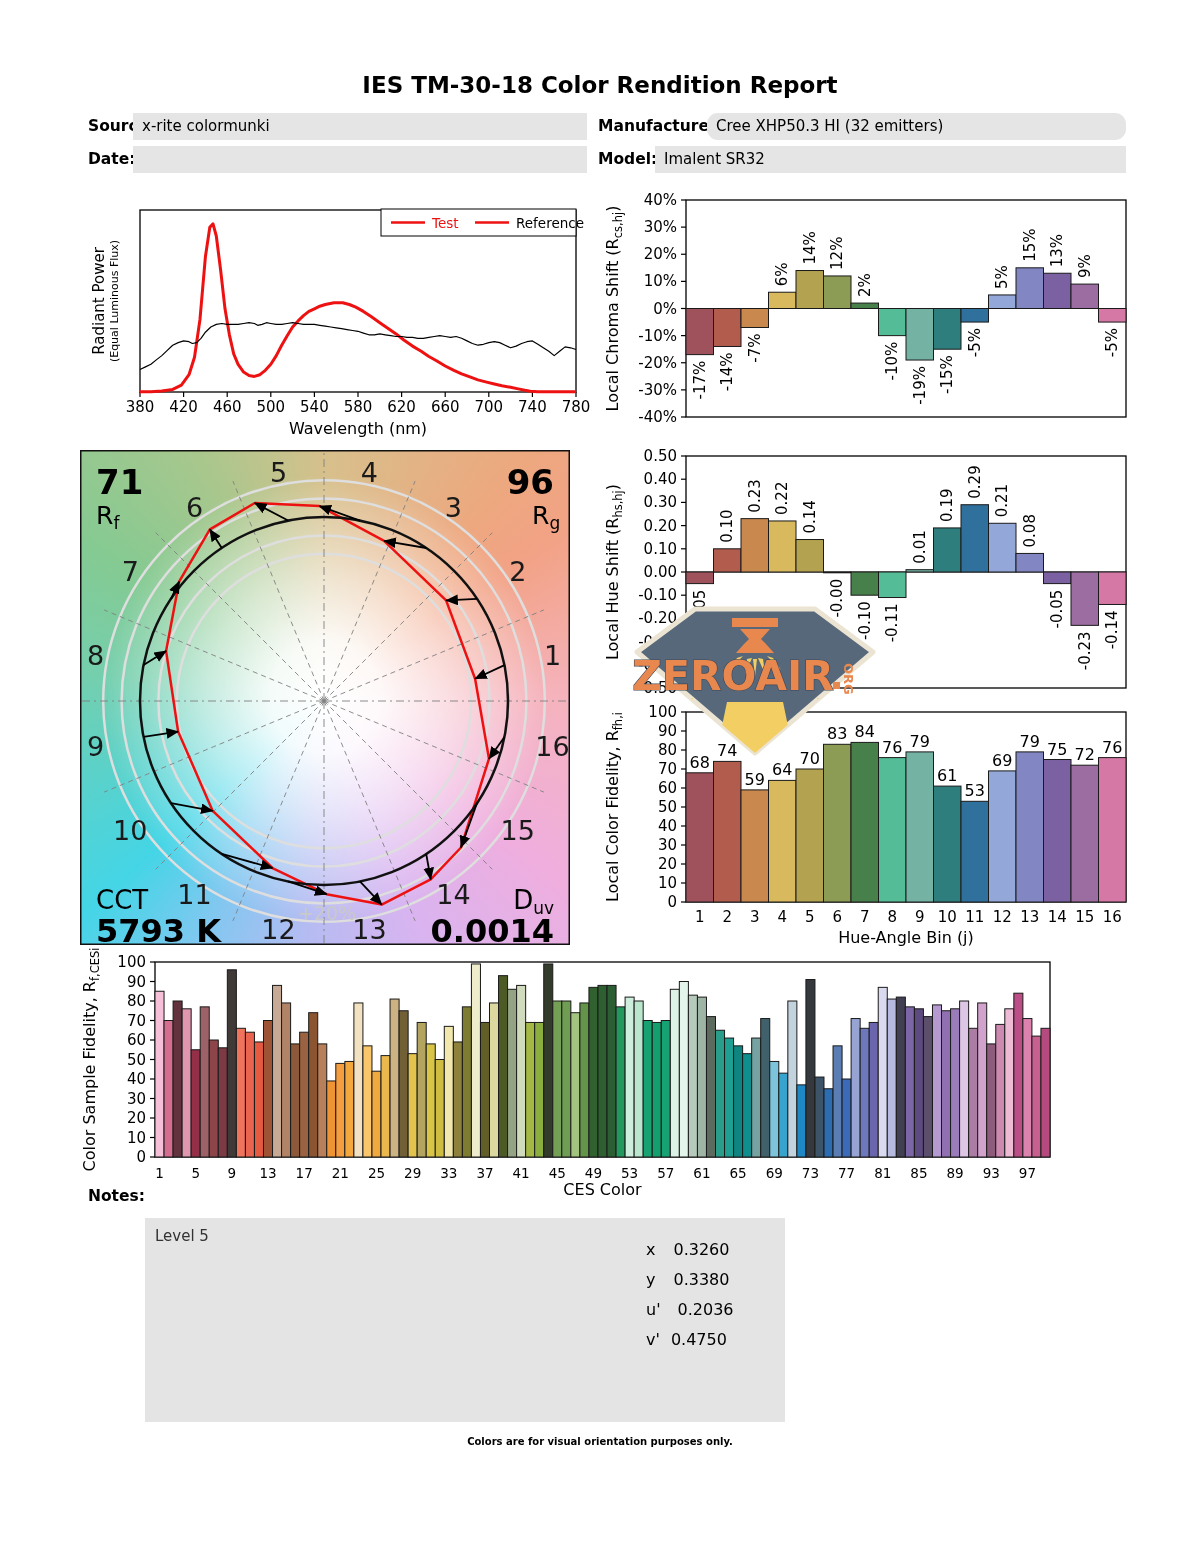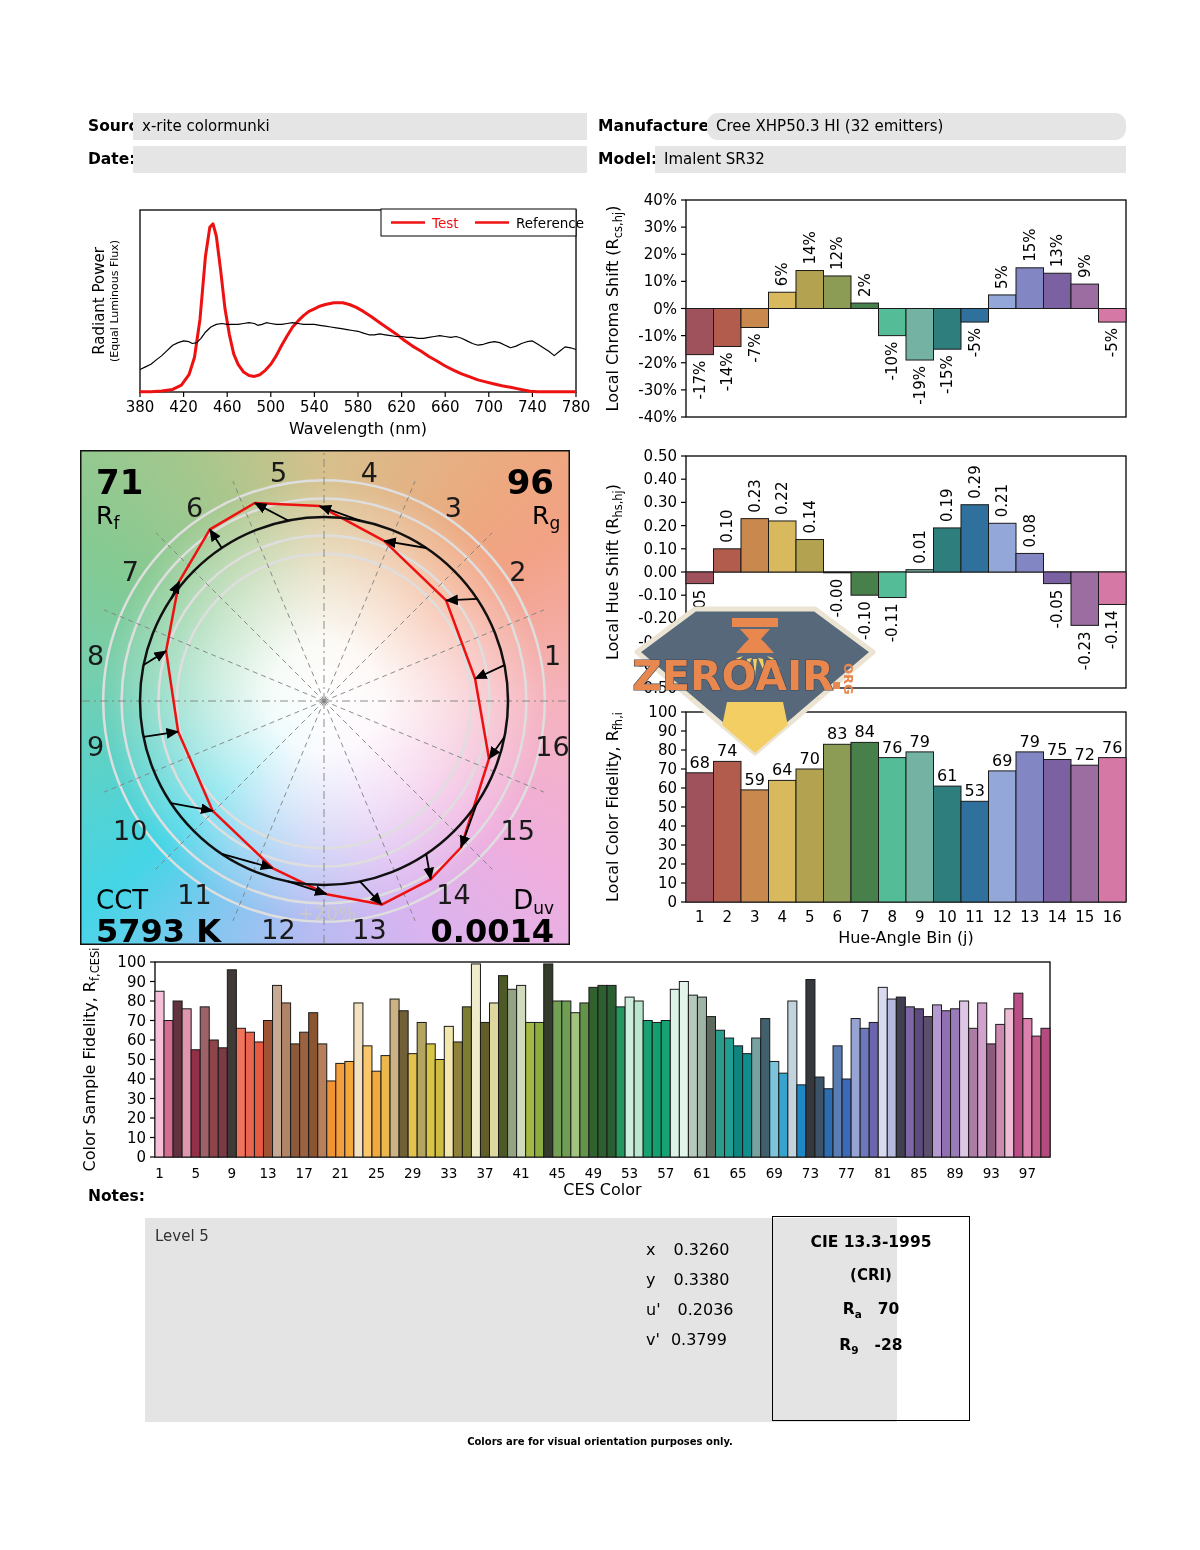--- a/index.html
+++ b/index.html
@@ -23,20 +23,21 @@
   .cie-row .val{margin-left:16px;}
   .footer{left:0;width:1200px;text-align:center;font-size:10px;font-weight:700;}
   #watermark{z-index:30;}
   svg text{font-family:"DejaVu Sans",sans-serif;}
 </style>
 </head>
 <body>
 
 <div class="page">
 
+  <div class="abs title">IES TM-30-18 Color Rendition Report</div>
 
   <div class="abs fld-label" style="left:88px;top:117px;">Source:</div>
   <div class="abs fld-box" style="left:133px;top:113px;width:445px;height:27px;">x-rite colormunki</div>
 
   <div class="abs fld-label" style="left:598px;top:117px;">Manufacturer:</div>
   <div class="abs fld-box" style="left:707px;top:113px;width:410px;height:27px;border-radius:11px;">Cree XHP50.3 HI (32 emitters)</div>
 
   <div class="abs fld-label" style="left:88px;top:150px;">Date:</div>
   <div class="abs fld-box" style="left:133px;top:146px;width:445px;height:27px;"></div>
 
@@ -516,37 +517,31 @@
       <polygon points="120,53 124,53 122,70" fill="#f3cf63"></polygon>
       <polygon points="125,52 130,53 132,68" fill="#f3cf63"></polygon>
       <polygon points="134,50 140,52 148,64" fill="#f3cf63"></polygon>
     </g>
     <text x="100" y="84" font-size="41" font-weight="800" fill="#e8874e" stroke="#3d4859" stroke-width="1.2" paint-order="stroke" text-anchor="middle">ZEROAIR</text>
     <rect x="200" y="76" width="7" height="7" fill="#e8874e"></rect>
     <text transform="translate(211,57) rotate(90)" font-size="13" font-weight="800" fill="#e8874e">ORG</text>
   </svg>
 
   <div class="abs fld-label" style="left:88px;top:1187px;">Notes:</div>
-  <div class="abs notes-box" style="left:145px;top:1218px;width:752px;height:204px;">Level 5</div>
+  <div class="abs notes-box" style="left:145px;top:1218px;width:640px;height:204px;">Level 5</div>
 
   <div class="abs chroma-row" style="left:646px;top:1240px;">
     <span>x</span><span class="val">0.3260</span>
   </div>
   <div class="abs chroma-row" style="left:646px;top:1270px;">
     <span>y</span><span class="val">0.3380</span>
   </div>
   <div class="abs chroma-row" style="left:646px;top:1300px;">
     <span>u'</span><span class="val" style="margin-left:17px;">0.2036</span>
   </div>
   <div class="abs chroma-row" style="left:646px;top:1330px;">
-    <span>v'</span><span class="val" style="margin-left:11px;">0.3799</span>
+    <span>v'</span><span class="val" style="margin-left:11px;">0.4750</span>
   </div>
 
-  <div class="abs cie-box" style="left:772px;top:1216px;width:198px;height:205px;">
-    <div class="cie-title">CIE 13.3-1995</div>
-    <div class="cie-sub">(CRI)</div>
-    <div class="cie-row"><span>R</span><sub>a</sub><span class="val">70</span></div>
-    <div class="cie-row"><span>R</span><sub>9</sub><span class="val">-28</span></div>
-  </div>
 
   <div class="abs footer" style="top:1436px;">Colors are for visual orientation purposes only.</div>
 
 </div>
 
 </body></html>

